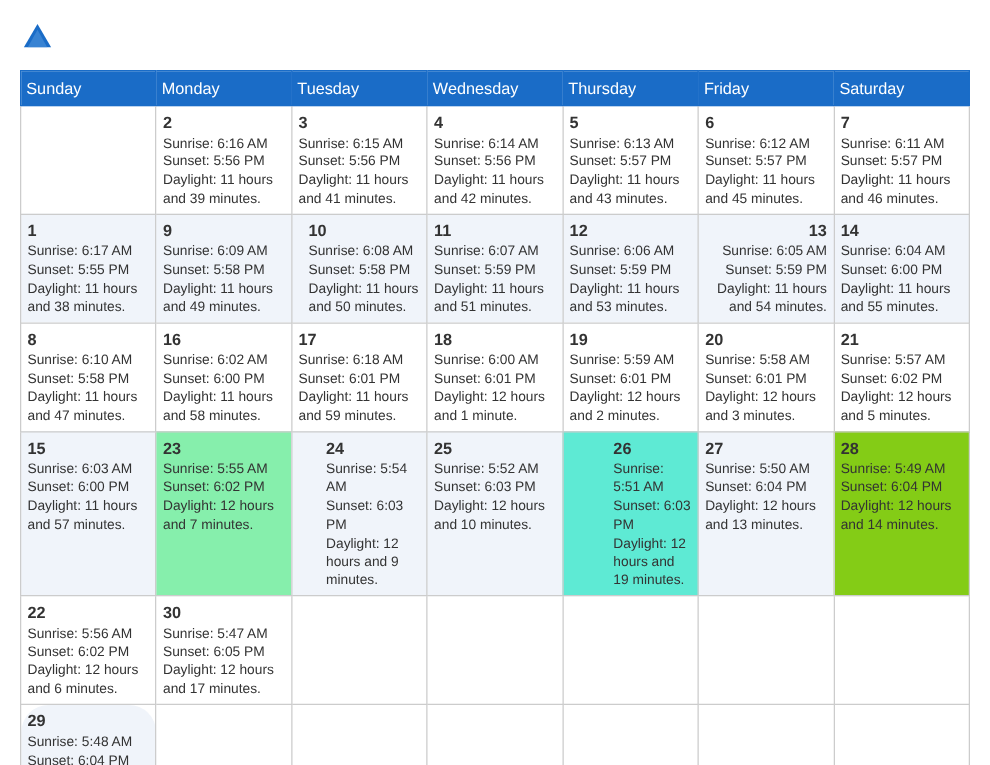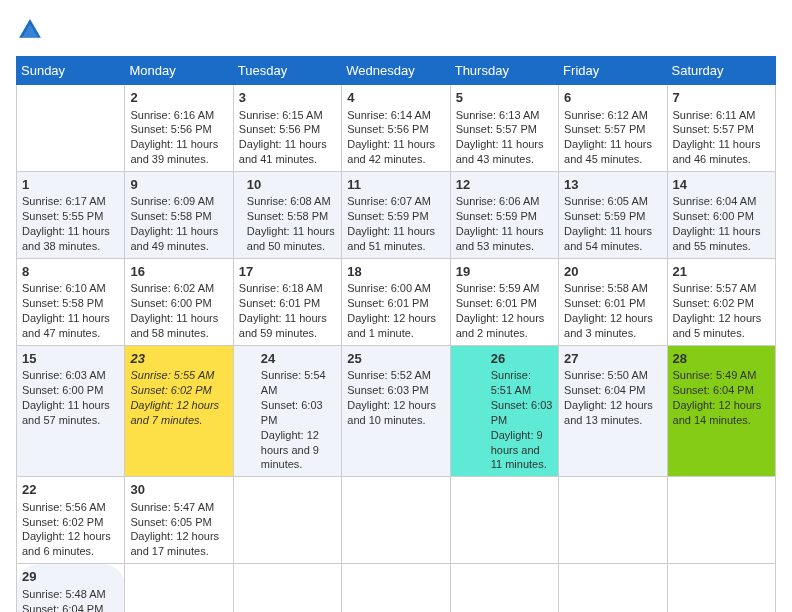--- a/index.html
+++ b/index.html
@@ -181,21 +181,21 @@
           <div>Sunrise: 6:07 AM</div>
           <div>Sunset: 5:59 PM</div>
           <div>Daylight: 11 hours and 51 minutes.</div>
         </td>
         <td style="background: rgb(240, 244, 250);">
           <span class="day-num">12</span>
           <div>Sunrise: 6:06 AM</div>
           <div>Sunset: 5:59 PM</div>
           <div>Daylight: 11 hours and 53 minutes.</div>
         </td>
-        <td style="background: rgb(240, 244, 250);">
+        <td style="background: rgb(240, 244, 250); text-align: right;">
           <span class="day-num">13</span>
           <div>Sunrise: 6:05 AM</div>
           <div>Sunset: 5:59 PM</div>
           <div>Daylight: 11 hours and 54 minutes.</div>
         </td>
         <td style="background: rgb(240, 244, 250);">
           <span class="day-num">14</span>
           <div>Sunrise: 6:04 AM</div>
           <div>Sunset: 6:00 PM</div>
           <div>Daylight: 11 hours and 55 minutes.</div>
@@ -245,21 +245,21 @@
           <div>Daylight: 12 hours and 5 minutes.</div>
         </td>
       </tr>
       <tr>
         <td style="background: rgb(240, 244, 250);">
           <span class="day-num">15</span>
           <div>Sunrise: 6:03 AM</div>
           <div>Sunset: 6:00 PM</div>
           <div>Daylight: 11 hours and 57 minutes.</div>
         </td>
-        <td style="background: #fde047; font-style: italic;">
+        <td style="background: #86efac;">
           <span class="day-num">23</span>
           <div>Sunrise: 5:55 AM</div>
           <div>Sunset: 6:02 PM</div>
           <div>Daylight: 12 hours and 7 minutes.</div>
         </td>
         <td style="background: rgb(240, 244, 250); padding-left: 27px;">
           <span class="day-num">24</span>
           <div>Sunrise: 5:54 AM</div>
           <div>Sunset: 6:03 PM</div>
           <div>Daylight: 12 hours and 9 minutes.</div>
@@ -267,21 +267,21 @@
         <td style="background: rgb(240, 244, 250);">
           <span class="day-num">25</span>
           <div>Sunrise: 5:52 AM</div>
           <div>Sunset: 6:03 PM</div>
           <div>Daylight: 12 hours and 10 minutes.</div>
         </td>
         <td style="background: #5eead4; padding-left: 40px;">
           <span class="day-num">26</span>
           <div>Sunrise: 5:51 AM</div>
           <div>Sunset: 6:03 PM</div>
-          <div>Daylight: 9 hours and 11 minutes.</div>
+          <div>Daylight: 12 hours and 19 minutes.</div>
         </td>
         <td style="background: rgb(240, 244, 250);">
           <span class="day-num">27</span>
           <div>Sunrise: 5:50 AM</div>
           <div>Sunset: 6:04 PM</div>
           <div>Daylight: 12 hours and 13 minutes.</div>
         </td>
         <td style="background: #84cc16;">
           <span class="day-num">28</span>
           <div>Sunrise: 5:49 AM</div>

